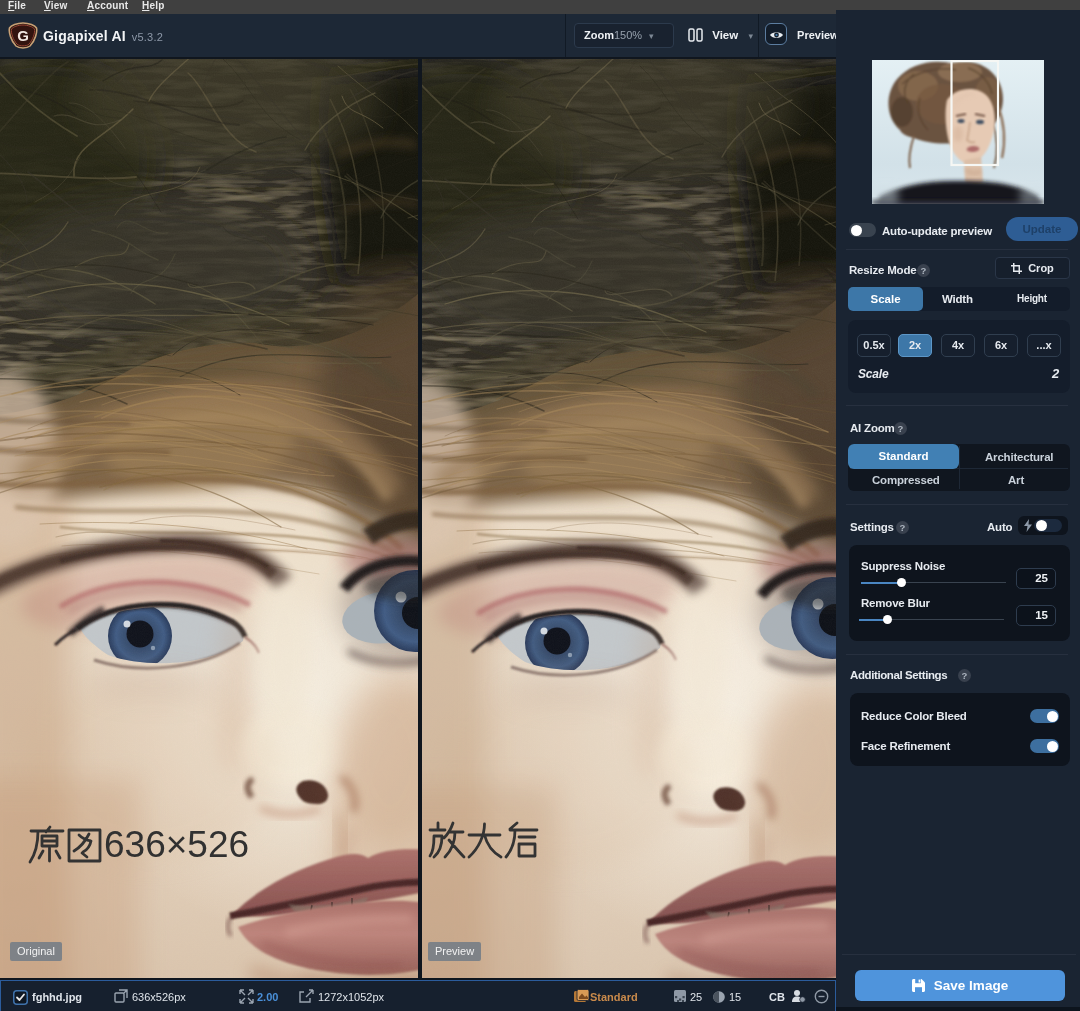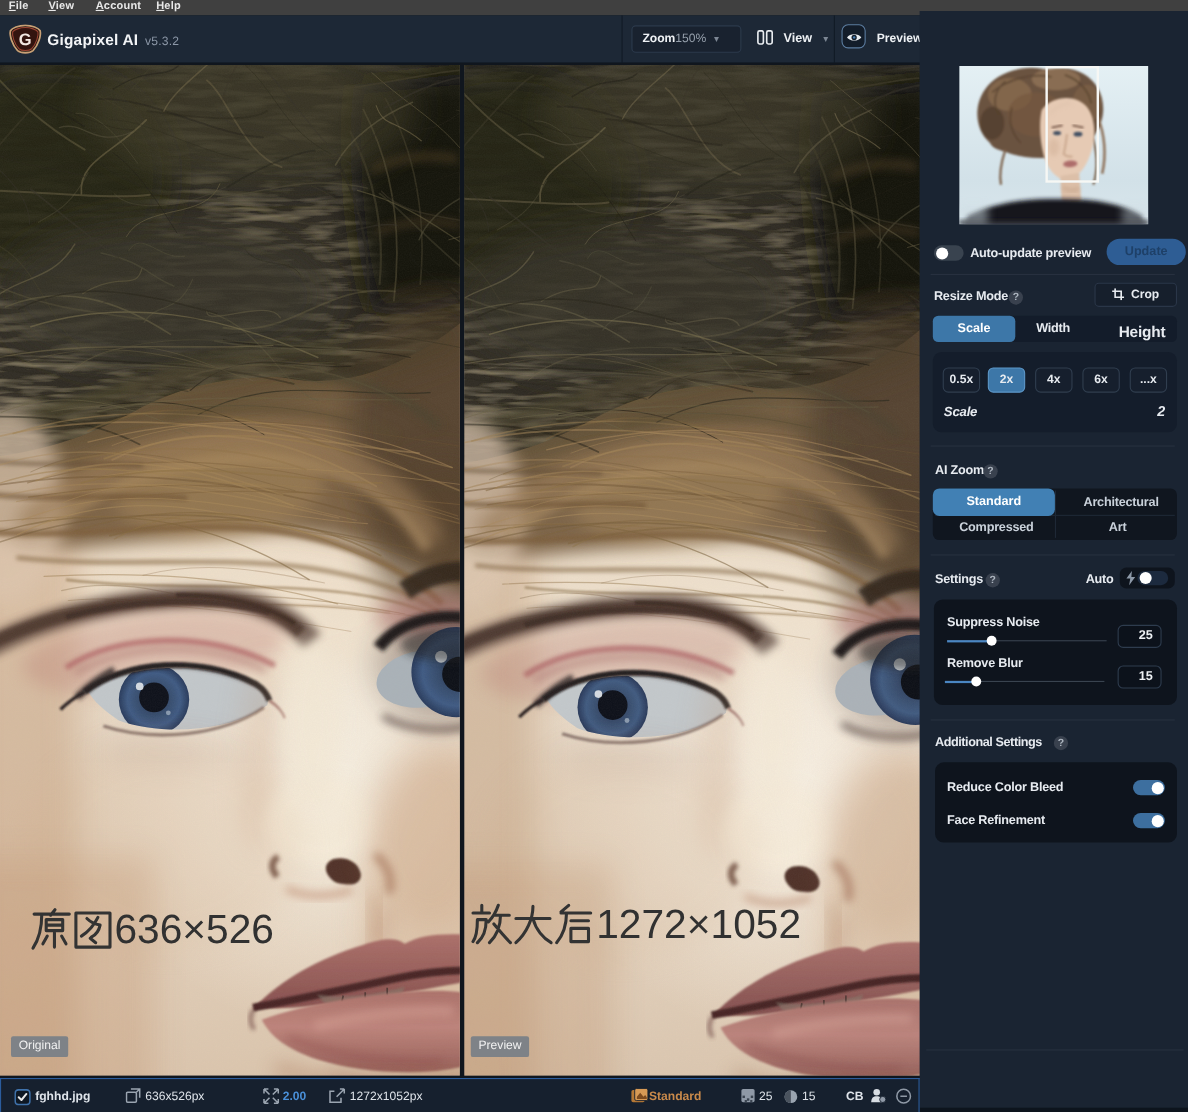--- a/index.html
+++ b/index.html
@@ -141,21 +141,20 @@
           <g class="cjk">
             <path d="M10,3 V9 M2,10 H17 M6,16 H14 C14,25 12,32 6,37 M6,16 C6,26 5,32 2,36 M25,3 C23,9 20,14 16,18 M21,12 H35 M27,12 C27,21 24,30 17,37 M21,20 C26,26 31,32 36,37"></path>
             <g transform="translate(38,0)">
               <path d="M3,15 H34 M18.5,4 C18.5,15 13,28 3,37 M18.5,15 C21,25 28,33 35,37"></path>
             </g>
             <g transform="translate(76,0)">
               <path d="M13,3 L6,9 M6,10 H33 M11,10 C11,20 8,30 2,37 M15,17 H31 M15,24 H31 V36 H15 Z"></path>
             </g>
           </g>
         </svg>
-        <span class="digits">1272×1052</span>
       </div>
       <div class="chip" style="left:6px;top:883px">Preview</div>
     </div>
   </div>
 
   <div id="sidebar" class="abs">
     <div class="inner">
 
       <svg id="thumb" width="172" height="144" viewBox="0 0 172 144" style="position:absolute;left:26px;top:50px">
         <defs>
@@ -227,21 +226,21 @@
       <div style="position:absolute;left:149px;top:247px;width:75px;height:22px;background:#161f2c;
          border:1px solid #2a3648;border-radius:4px;color:#e7ebf0;font-size:11px;font-weight:bold;
          text-align:center;line-height:20px"><svg width="11" height="11" viewBox="0 0 12 12" style="vertical-align:-1.5px;margin-right:6px">
            <path d="M3,0 V9 H12 M0,3 H9 V12" fill="none" stroke="#e7ebf0" stroke-width="1.6"></path>
           </svg>Crop</div>
 
       <div style="position:absolute;left:2px;top:277px;width:222px;height:24px;background:#131c2a;border-radius:5px"></div>
       <div style="position:absolute;left:2px;top:277px;width:75px;height:24px;background:#3d77a8;border-radius:5px;
         color:#fff;font-size:11.5px;font-weight:bold;text-align:center;line-height:24px">Scale</div>
       <div class="sbtext" style="left:96px;top:283px;font-size:11.5px">Width</div>
-      <div class="sbtext" style="left:171px;top:283px;font-size:14px">Height</div>
+      <div class="sbtext" style="left:171px;top:283px;font-size:10px">Height</div>
 
       <div class="panelbox" style="left:2px;top:310px;width:222px;height:73px;background:#141d2b"></div>
       <div class="scbtn" style="left:11px">0.5x</div>
       <div class="scbtn sel" style="left:52px">2x</div>
       <div class="scbtn" style="left:95px">4x</div>
       <div class="scbtn" style="left:138px">6x</div>
       <div class="scbtn" style="left:181px">...x</div>
       <div class="sbtext" style="left:12px;top:357px;font-style:italic;font-size:12px">Scale</div>
       <div class="sbtext" style="left:206px;top:356px;font-style:italic;font-size:13px">2</div>
 
@@ -293,20 +292,28 @@
       <div class="sbtext" style="left:15px;top:700px">Reduce Color Bleed</div>
       <div class="togglepill" style="left:184px;top:699px;background:#3d6f9f;width:29px">
         <div class="knob" style="right:1.5px"></div>
       </div>
       <div class="sbtext" style="left:15px;top:730px">Face Refinement</div>
       <div class="togglepill" style="left:184px;top:729px;background:#3d6f9f;width:29px">
         <div class="knob" style="right:1.5px"></div>
       </div>
 
       <div class="divider" style="top:944px;width:234px;left:-4px"></div>
+      <div style="position:absolute;left:9px;top:960px;width:210px;height:31px;background:#4f94dc;border-radius:6px;
+        color:#fff;font-size:13.5px;font-weight:bold;text-align:center;line-height:31px">
+        <svg width="13" height="13" viewBox="0 0 13 13" style="vertical-align:-1.5px;margin-right:9px">
+          <path d="M0,1.5 C0,0.7 0.7,0 1.5,0 H9.5 L13,3.5 V11.5 C13,12.3 12.3,13 11.5,13 H1.5 C0.7,13 0,12.3 0,11.5 Z" fill="#fff"></path>
+          <rect x="3" y="8.2" width="7" height="4.8" fill="#4f94dc"></rect>
+          <rect x="3.2" y="0" width="5.6" height="4.2" fill="#4f94dc"></rect>
+          <rect x="6.6" y="0.6" width="1.7" height="2.9" fill="#fff"></rect>
+        </svg>Save Image</div>
     </div>
   </div>
 
   <div id="statusbar" class="abs">
     <svg width="15" height="15" viewBox="0 0 15 15" style="position:absolute;left:12px;top:9px">
       <rect x="0.75" y="0.75" width="13.5" height="13.5" rx="3" fill="#0f1823" stroke="#3f72ab" stroke-width="1.5"></rect>
       <path d="M4,7.5 L6.5,10 L11,4.5" fill="none" stroke="#e8e8e8" stroke-width="1.8" stroke-linecap="round" stroke-linejoin="round"></path>
     </svg>
     <span style="left:31px;font-weight:bold">fghhd.jpg</span>
     <svg width="15" height="14" viewBox="0 0 15 14" style="position:absolute;left:113px;top:8px">

